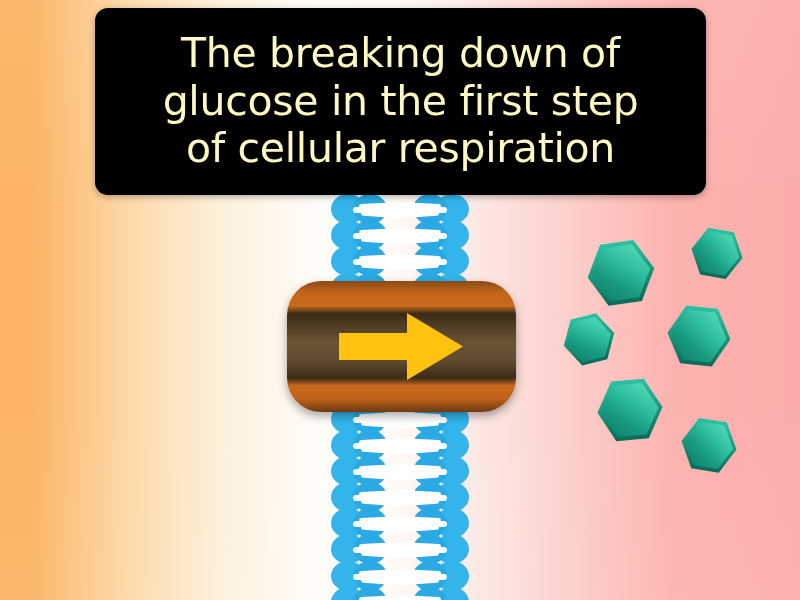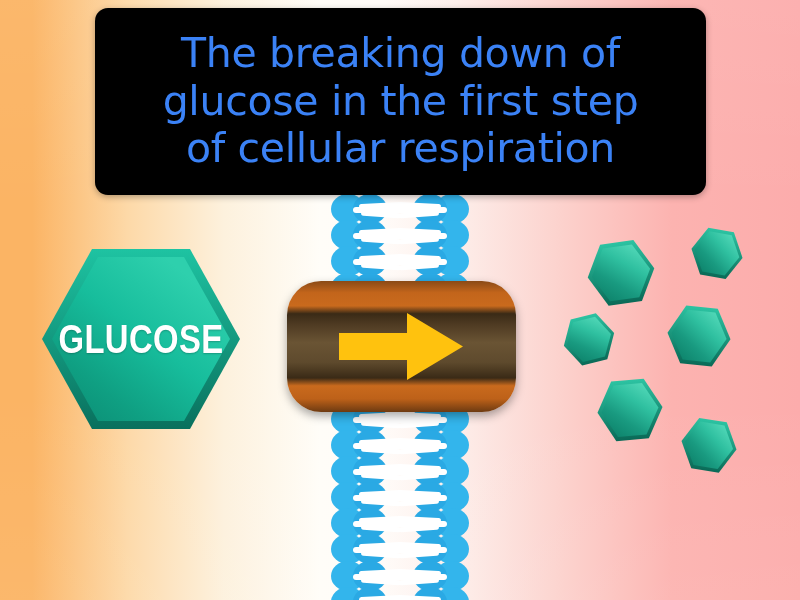--- a/index.html
+++ b/index.html
@@ -146,21 +146,21 @@
     width: 611px;
     height: 187px;
     background: #000000;
     border-radius: 13px;
     display: flex;
     align-items: center;
     justify-content: center;
     box-shadow: 0 2px 6px rgba(0,0,0,0.3);
   }
   #definition-text {
-    color: #3b82f6;
+    color: #fef9c3;
     font-family: "DejaVu Sans", sans-serif;
     font-size: 41px;
     line-height: 1.17;
     text-align: center;
     padding: 0 14px;
     letter-spacing: -0.3px;
     white-space: pre-line;
     user-select: none;
   }
 </style>
@@ -347,39 +347,20 @@
         <span class="tail wide"></span>
       </div>
     </div>
 
   <div id="transport-protein">
     <svg id="transport-arrow" viewBox="0 0 124 67">
       <polygon points="0,20 68,20 68,0 124,33.5 68,67 68,47 0,47" fill="#ffc20e"></polygon>
     </svg>
   </div>
 
-  <div id="glucose-molecule">
-    <svg width="210" height="192" viewBox="0 0 210 192">
-      <defs>
-        <linearGradient id="gluGrad" x1="0%" y1="100%" x2="75%" y2="10%">
-          <stop offset="0%" stop-color="#0b8a72"></stop>
-          <stop offset="28%" stop-color="#0f9f82"></stop>
-          <stop offset="62%" stop-color="#17bd9c"></stop>
-          <stop offset="100%" stop-color="#2ed0ad"></stop>
-        </linearGradient>
-        <linearGradient id="gluEdge" x1="0%" y1="0%" x2="0%" y2="100%">
-          <stop offset="0%" stop-color="#1ec3a2"></stop>
-          <stop offset="100%" stop-color="#09705d"></stop>
-        </linearGradient>
-      </defs>
-      <polygon points="6,96 56,6 154,6 204,96 154,186 56,186" fill="url(#gluEdge)"></polygon>
-      <polygon points="16,96 62,14 148,14 194,96 148,178 62,178" fill="url(#gluGrad)"></polygon>
-    </svg>
-    <div id="glucose-label">GLUCOSE</div>
-  </div>
 
   <div id="product-hexagons">
       <div class="product-hex" style="left:586px; top:240px; width:70px; height:65.8px; transform:rotate(-8deg);"><svg width="70" height="65.8" viewBox="0 0 100 94">
           <defs>
             <linearGradient id="pg0" x1="8%" y1="95%" x2="82%" y2="8%">
               <stop offset="0%" stop-color="#0c8169"></stop>
               <stop offset="35%" stop-color="#199a80"></stop>
               <stop offset="70%" stop-color="#2fc0a0"></stop>
               <stop offset="100%" stop-color="#4fd6b6"></stop>
             </linearGradient>

